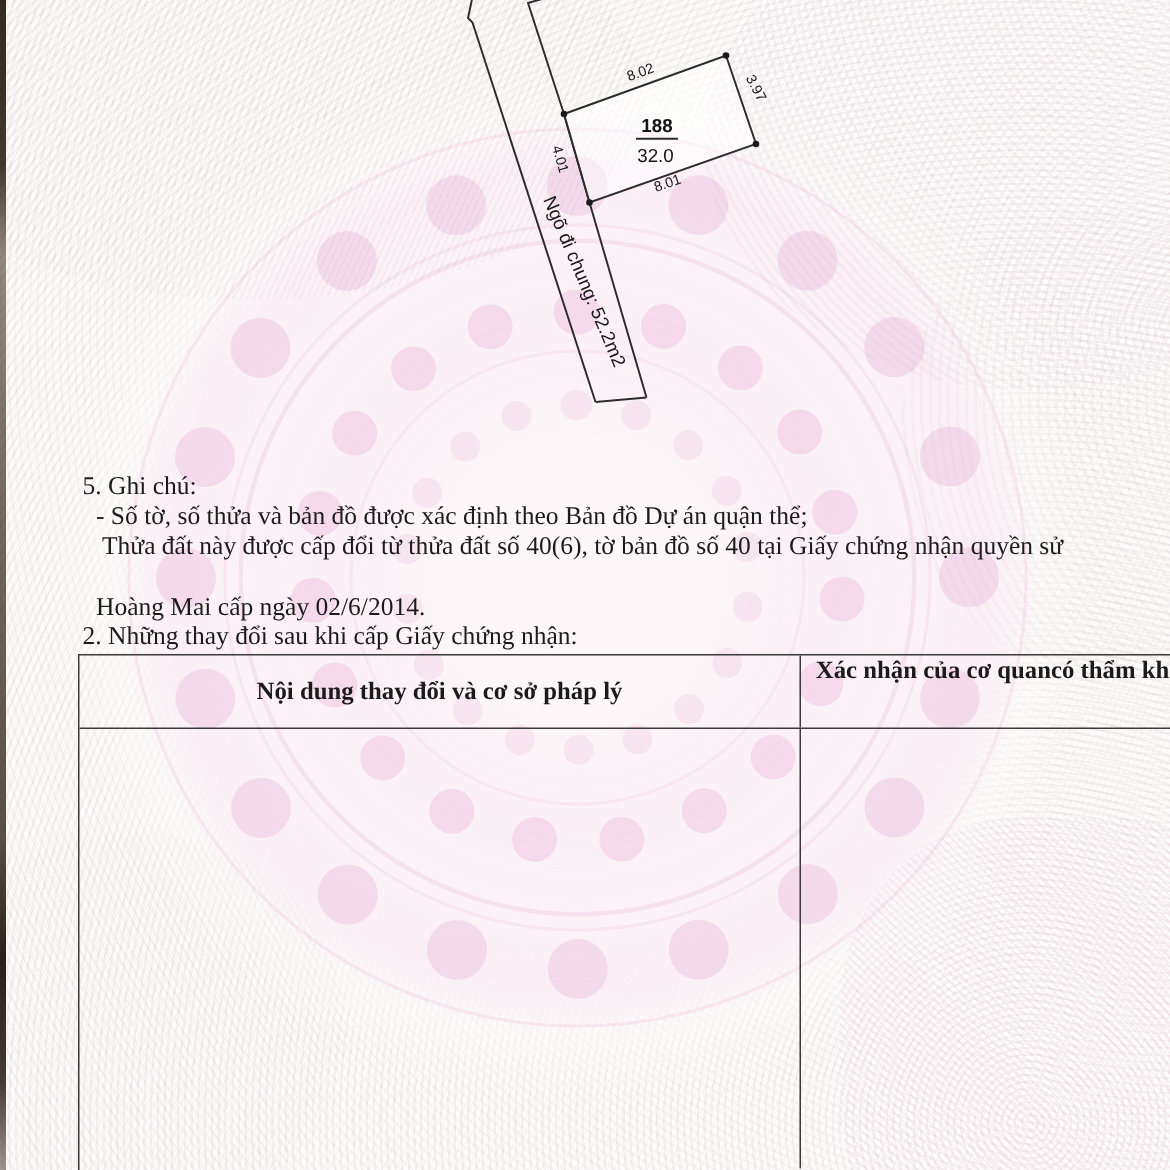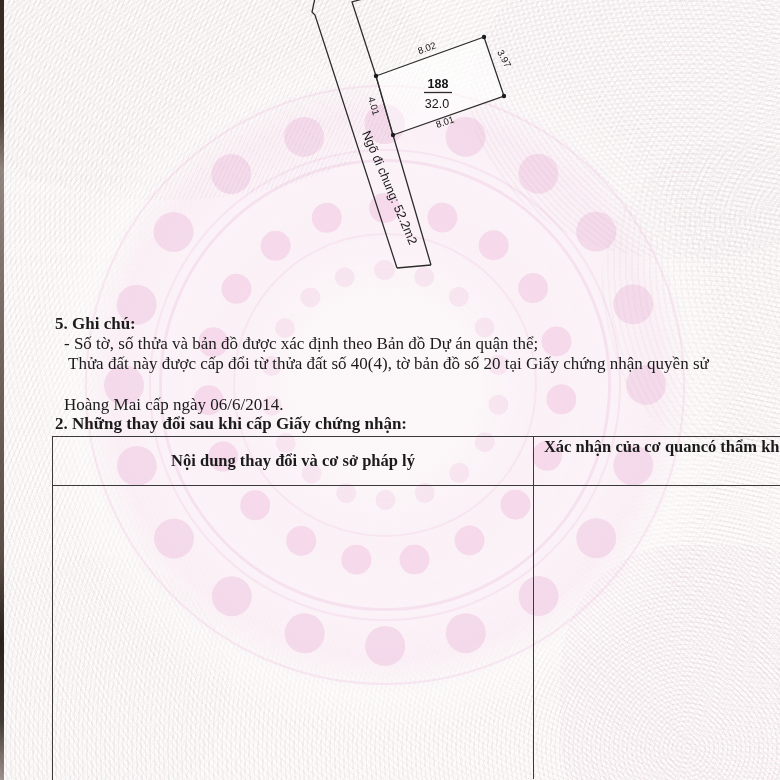--- a/index.html
+++ b/index.html
@@ -65,21 +65,21 @@
   svg.diagram{position:absolute;left:0;top:0;pointer-events:none;}
   svg.diagram path, svg.diagram line{stroke:#2c2c2c;stroke-width:1.3;fill:none;}
   svg.diagram .parcel{fill:rgba(255,255,255,.55);}
   svg.diagram text{font-family:"Liberation Sans",sans-serif;fill:#161616;}
   .dim{font-size:9.5px;}
   .pno{font-size:12.5px;font-weight:700;}
   .parea{font-size:12.5px;}
   .alley{font-size:12.5px;}
   
   .tline{position:absolute;white-space:nowrap;font-size:17px;line-height:20px;}
-  .bold{font-weight:700;}
+  .bold{font-weight:400;}
   
   .tbl{
     position:absolute;left:52px;top:436px;width:754px;height:344px;
     border:1.6px solid #3a3a3a;border-bottom:none;font-weight:bold;
   }
   .tbl-header{display:flex;height:49px;border-bottom:1.6px solid #3a3a3a;}
   .tbl-body{display:flex;height:293px;}
   .c1{width:481px;border-right:1.6px solid #3a3a3a;display:flex;align-items:center;justify-content:center;}
   .c2{flex:1;display:flex;flex-direction:row;align-items:flex-start;justify-content:center;}
   .tbl .hd{font-size:16.5px;line-height:20px;text-align:center;}
@@ -127,22 +127,22 @@
 
     <text class="pno" text-anchor="middle" x="438" y="88">188</text>
     <line x1="424" y1="92.5" x2="452" y2="92.5" stroke-width="1.1"></line>
     <text class="parea" text-anchor="middle" x="437" y="108">32.0</text>
 
     <text class="alley" text-anchor="start" transform="translate(362,133) rotate(67)">Ngõ đi chung: 52.2m2</text>
   </svg>
 
   <div class="tline bold" style="left:55px;top:314px">5. Ghi chú:</div>
   <div class="tline" style="left:64px;top:334px">- Số tờ, số thửa và bản đồ được xác định theo Bản đồ Dự án quận thể;</div>
-  <div class="tline" style="left:68px;top:354px">Thửa đất này được cấp đổi từ thửa đất số 40(4), tờ bản đồ số 20 tại Giấy chứng nhận quyền sử</div>
-  <div class="tline" style="left:64px;top:395px">Hoàng Mai cấp ngày 06/6/2014.</div>
+  <div class="tline" style="left:68px;top:354px">Thửa đất này được cấp đổi từ thửa đất số 40(6), tờ bản đồ số 40 tại Giấy chứng nhận quyền sử</div>
+  <div class="tline" style="left:64px;top:395px">Hoàng Mai cấp ngày 02/6/2014.</div>
 
   <div class="tline bold" style="left:55px;top:414px">2. Những thay đổi sau khi cấp Giấy chứng nhận:</div>
 
   <div class="tbl">
     <div class="tbl-header">
       <div class="c1">
         <span class="hd">Nội dung thay đổi và cơ sở pháp lý</span>
       </div>
       <div class="c2">
         <span class="hd">Xác nhận của cơ quan</span>

